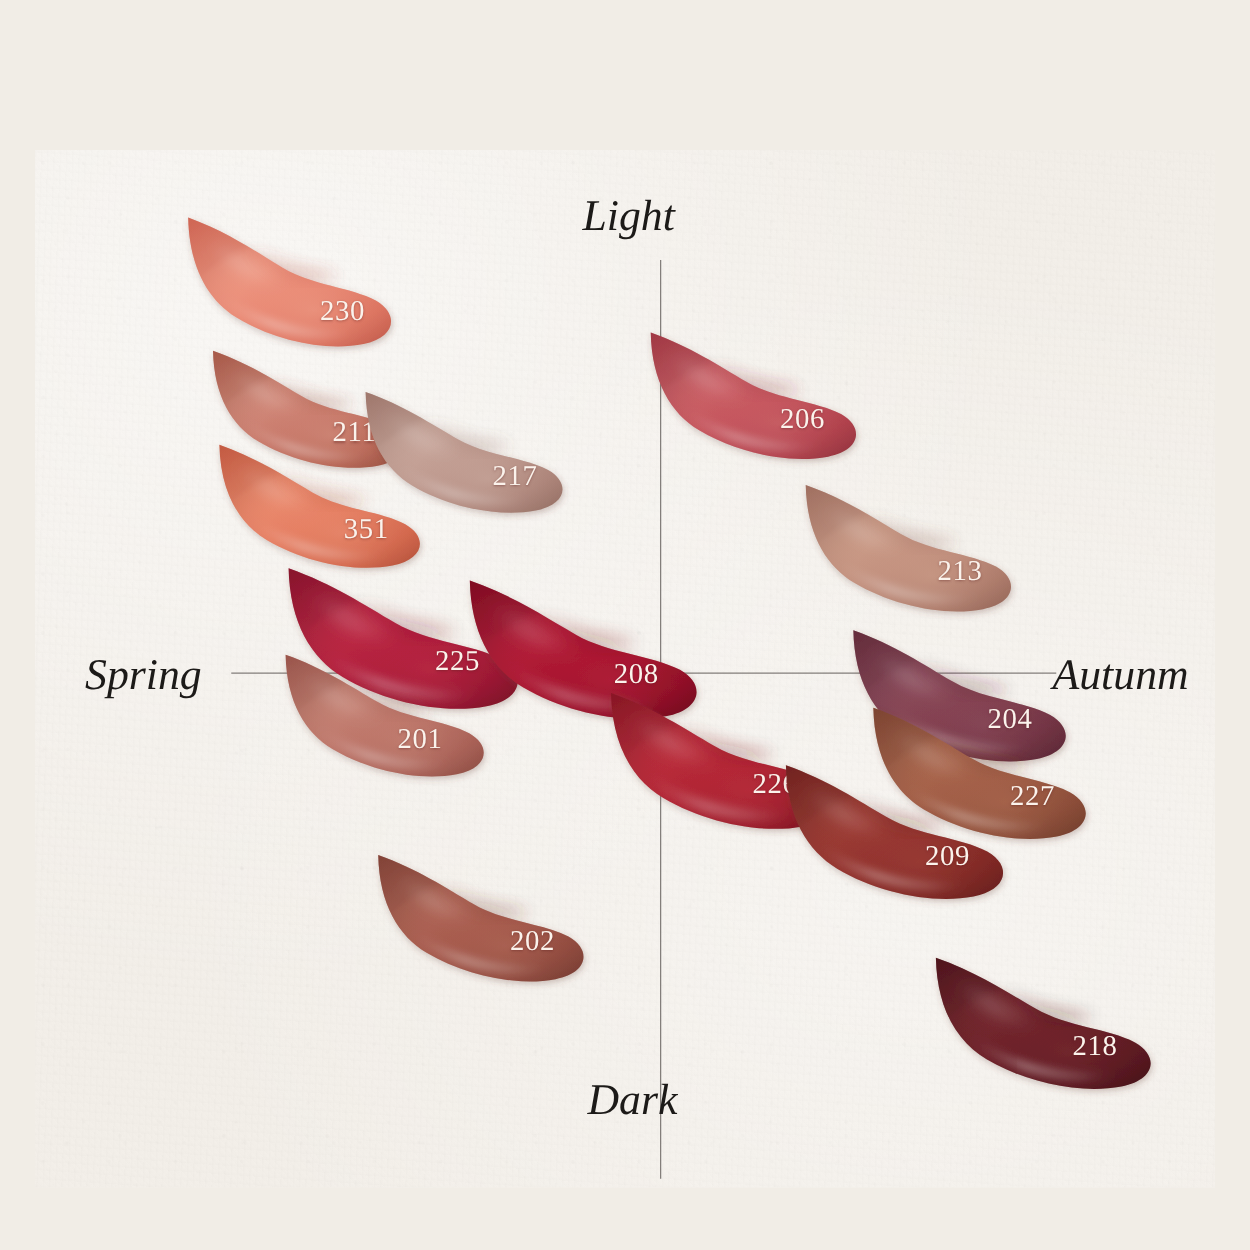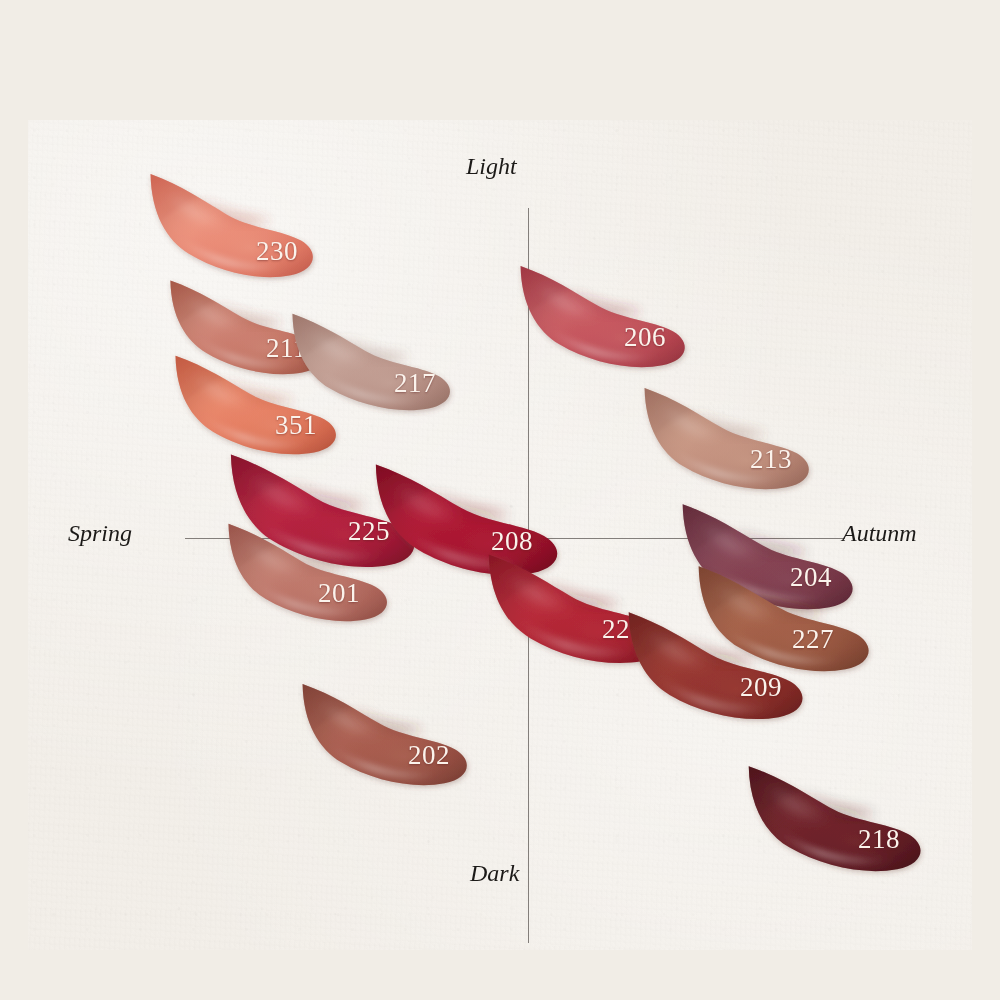--- a/index.html
+++ b/index.html
@@ -59,40 +59,40 @@
   }
 
   
   .axis-h{position:absolute;left:157px;top:418px;width:660px;height:1px;background:#6E6A66;opacity:.85;}
   .axis-v{position:absolute;left:500px;top:88px;width:1px;height:735px;background:#6E6A66;opacity:.85;}
 
   .axis-label{
     position:absolute;
     font-family:"Liberation Serif", serif;
     font-style:italic;
-    font-size:24px;
+    font-size:35px;
     color:#1C1A18;
     white-space:nowrap;
   }
   .lab-light{left:438px;top:33px;}
   .lab-dark{left:442px;top:740px;}
   .lab-spring{left:40px;top:400px;}
   .lab-autumn{left:814px;top:400px;}
 
   
   .swatch{
     position:absolute;
     transform-origin:50% 50%;
   }
   .swatch svg{display:block;overflow:visible;}
   .sw-num{
     position:absolute;
     color:#FBF3EC;
     font-family:"Liberation Serif", serif;
-    font-size:27px;
+    font-size:23px;
     letter-spacing:.5px;
     text-shadow:0 1px 2px rgba(90,30,30,.45);
     pointer-events:none;
     white-space:nowrap;
   }
 </style>
 </head>
 <body>
 
 <div id="stage">
@@ -654,21 +654,21 @@
             </filter>
           </defs>
           <g filter="url(#dsg11)">
             <path d="M 2.67,6.16 C 35.6,17.92 58.74,33.6 81.88000000000001,47.04 C 106.8,61.60000000000001 138.84,62.720000000000006 160.20000000000002,73.92 C 179.78,85.12 176.22,104.16000000000001 149.51999999999998,109.2 C 117.48,115.36 74.75999999999999,106.39999999999999 42.72,87.36 C 19.580000000000002,73.36 3.56,47.04 2.67,6.16 Z" fill="url(#lgg11)"></path>
             <path d="M 2.67,6.16 C 35.6,17.92 58.74,33.6 81.88000000000001,47.04 C 106.8,61.60000000000001 138.84,62.720000000000006 160.20000000000002,73.92 C 179.78,85.12 176.22,104.16000000000001 149.51999999999998,109.2 C 117.48,115.36 74.75999999999999,106.39999999999999 42.72,87.36 C 19.580000000000002,73.36 3.56,47.04 2.67,6.16 Z" fill="url(#rgg11)"></path>
             <path d="M 53.4,31.360000000000003 C 78.32000000000001,44.800000000000004 99.68,49.28 128.16,52.64 C 103.24,61.60000000000001 78.32000000000001,52.64 53.4,31.360000000000003 Z" fill="#733E2D" opacity=".40" filter="url(#bsg11)"></path>
             <path d="M 17.8,22.400000000000002 C 42.72,40.32 71.2,53.76 99.68,61.040000000000006 C 67.64,62.720000000000006 35.6,47.04 17.8,22.400000000000002 Z" fill="url(#shg11)" filter="url(#bsg11)"></path>
             <path d="M 28.48,69.44 C 60.52,91.83999999999999 106.8,104.16000000000001 145.95999999999998,99.12 C 110.36,108.64 58.74,96.32 28.48,69.44 Z" fill="url(#glg11)" filter="url(#blg11)"></path>
           </g>
         </svg>
-        <span class="sw-num" style="left: 96px; top: 64px;">227</span>
+        <span class="sw-num" style="left: 112px; top: 64px;">227</span>
       </div>
       <div class="swatch" style="left: 598px; top: 486px; width: 182px; height: 114px;">
         <svg width="182" height="114" viewBox="0 0 182 114">
           <defs>
             <linearGradient id="lgg12" x1="5%" y1="0%" x2="88%" y2="100%">
               <stop offset="0%" stop-color="#7B2623"></stop>
               <stop offset="28%" stop-color="#A3443B"></stop>
               <stop offset="58%" stop-color="#93332E"></stop>
               <stop offset="86%" stop-color="#7B2623"></stop>
               <stop offset="100%" stop-color="#68201D"></stop>

